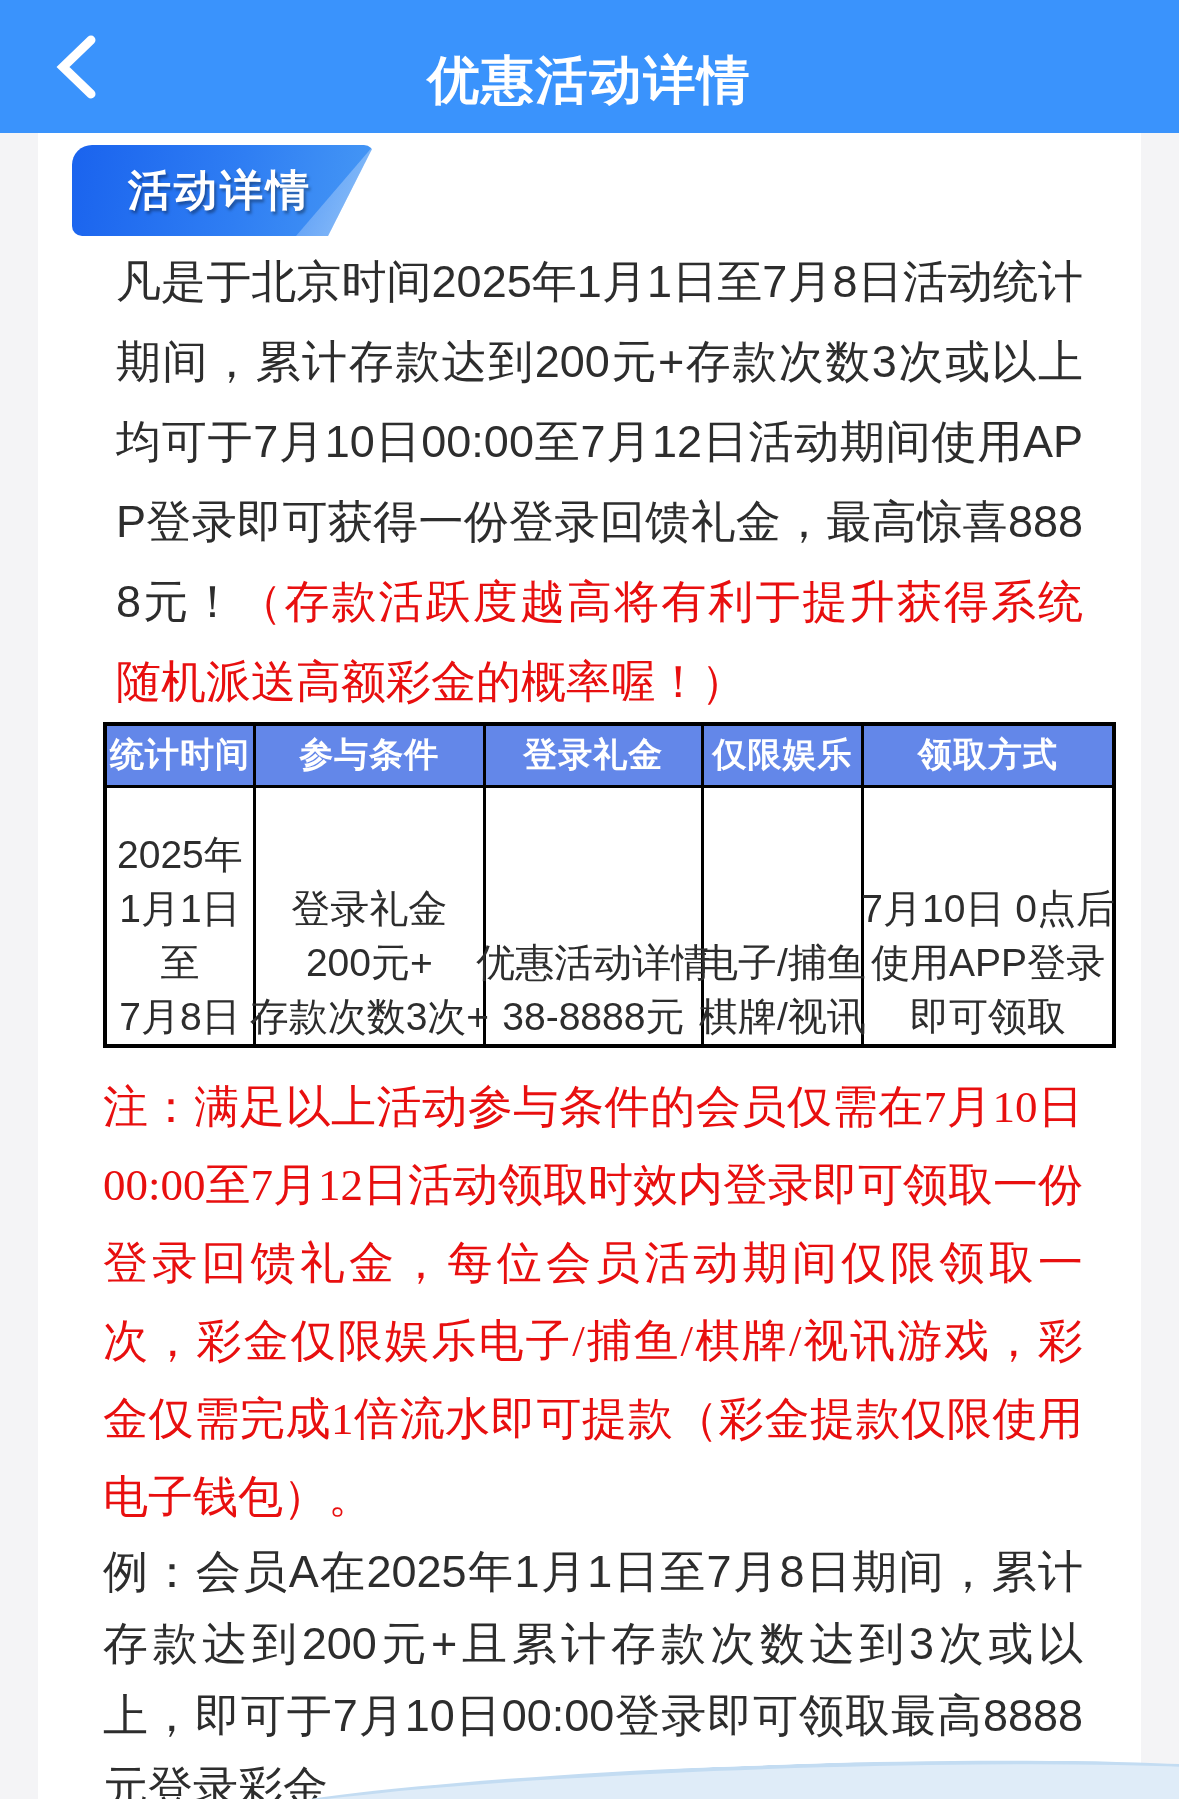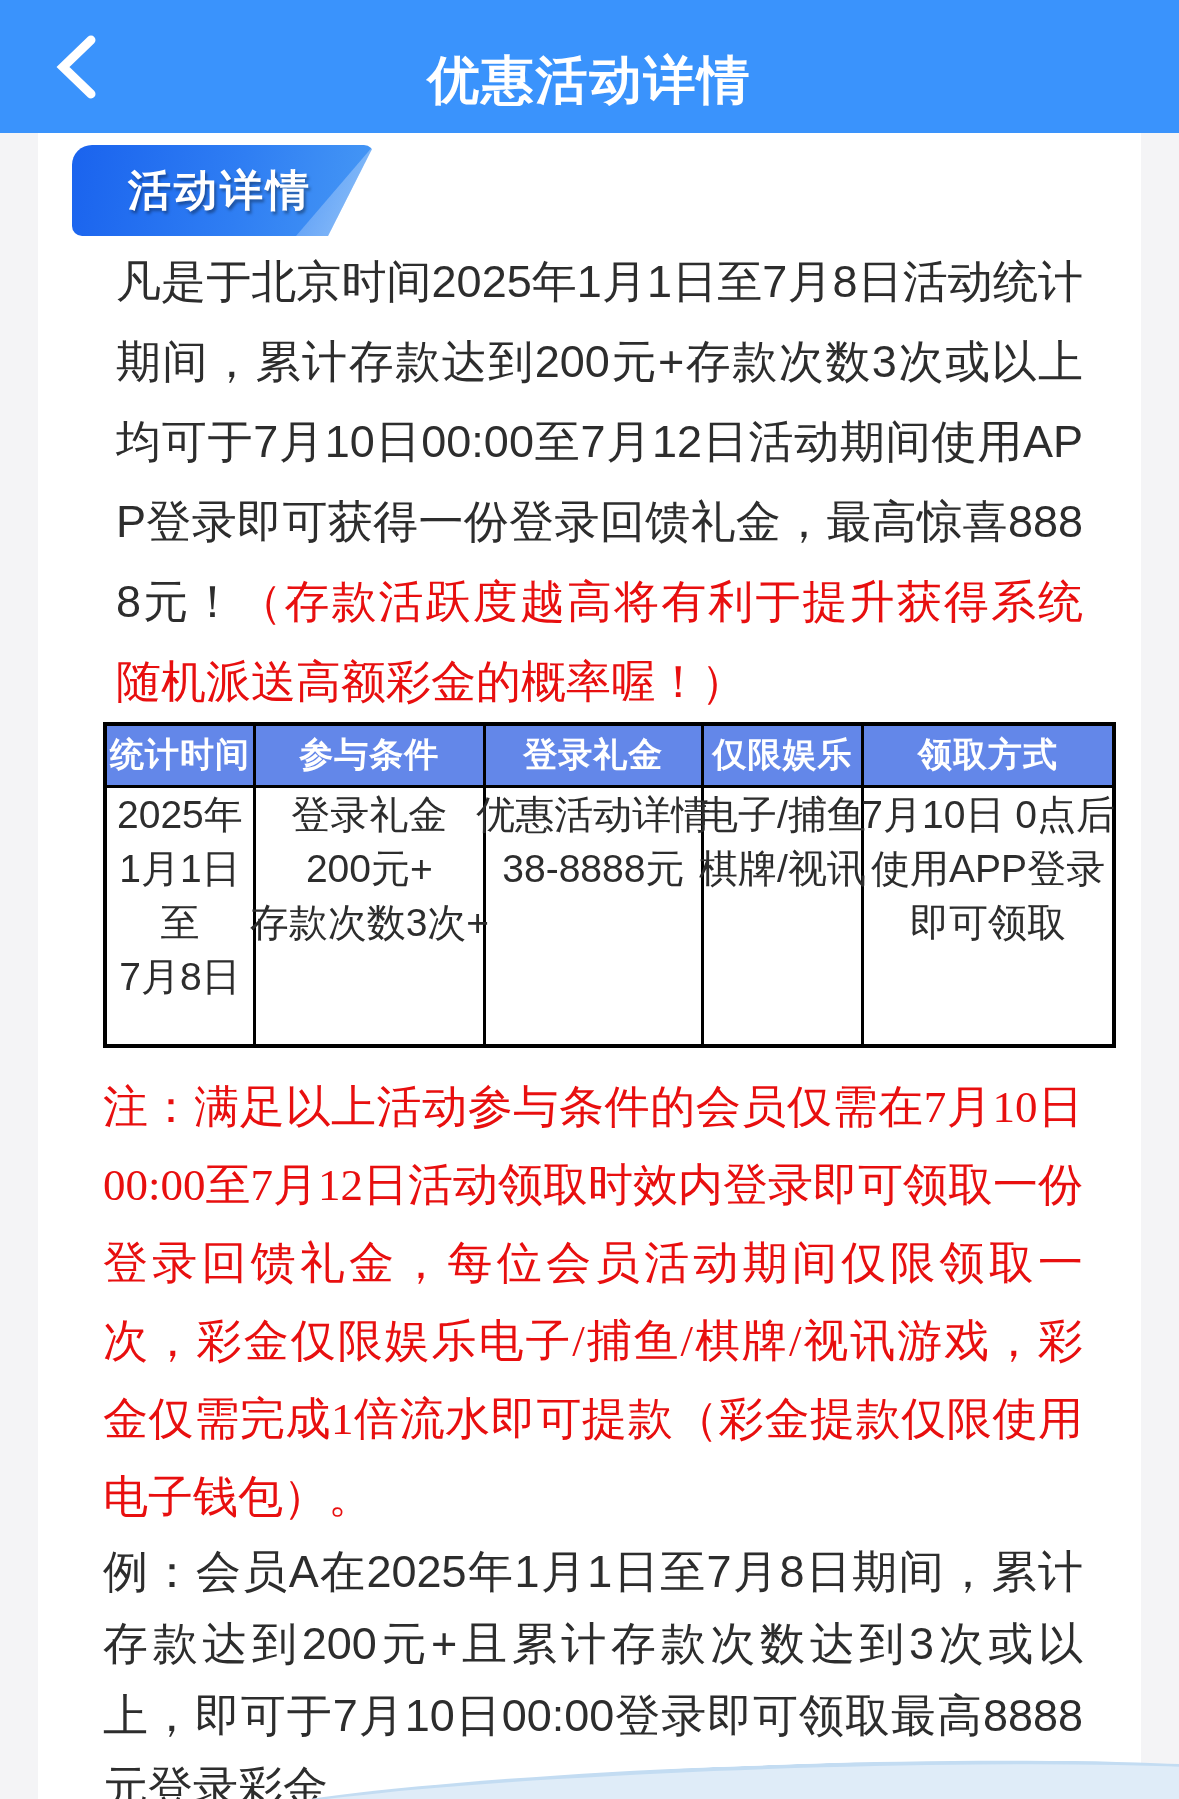--- a/index.html
+++ b/index.html
@@ -126,21 +126,21 @@
     height:62px;
     text-align:center;
     letter-spacing:1px;
     white-space:nowrap;
     overflow:hidden;
   }
   .activity-table td{height:256px;vertical-align:middle;background:#fff;}
   .cell-stack{
     height:256px;
     display:flex;flex-direction:column;
-    justify-content:flex-start;
+    justify-content:flex-end;
     align-items:center;
     border-radius:26px;
   }
   .cell-line{
     font-size:39px;
     color:var(--text);
     text-align:center;
     white-space:nowrap;
   }
   

